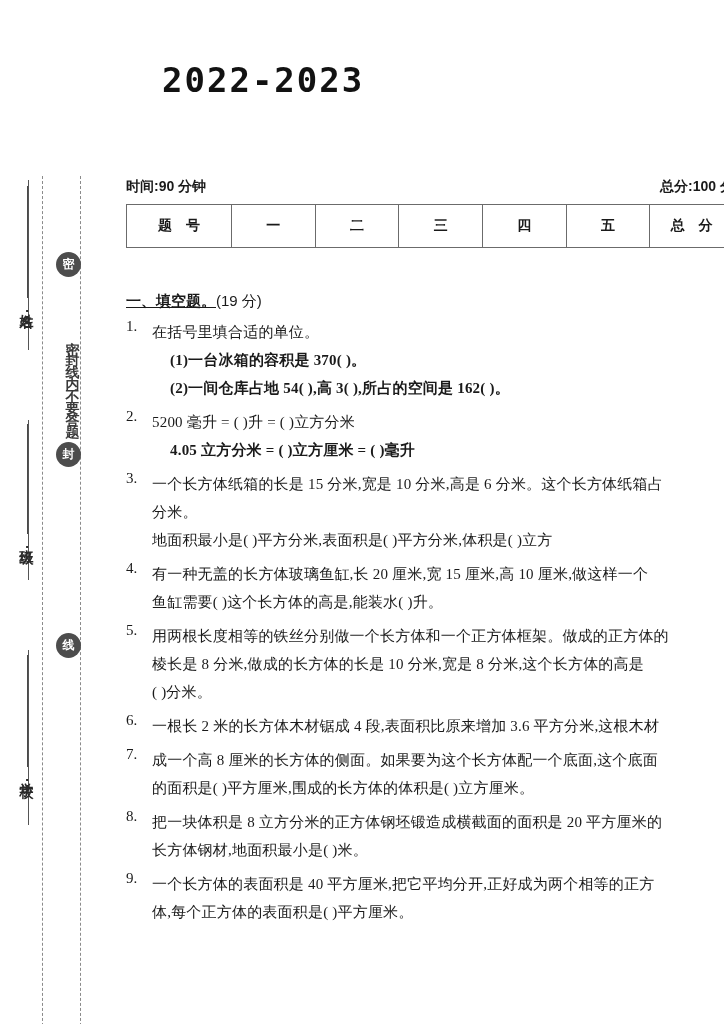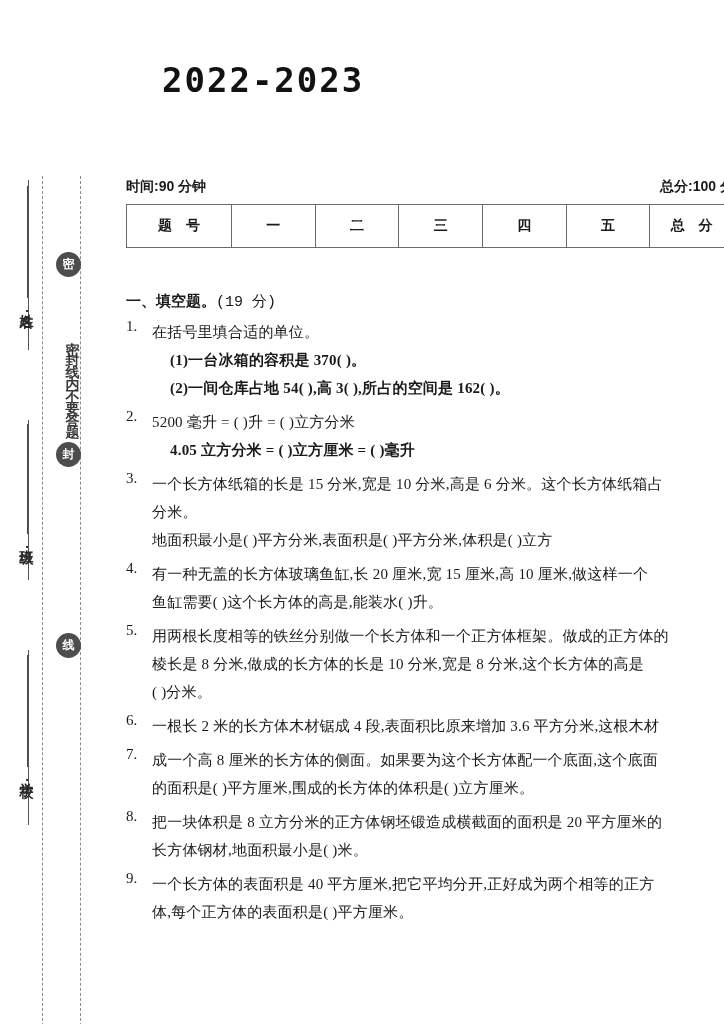--- a/index.html
+++ b/index.html
@@ -163,23 +163,24 @@
   .section-head {
     position: absolute;
     left: 2px;
     top: 292px;
     font-size: 15px;
     white-space: nowrap;
   }
   .section-head .sh-title {
     font-family: "Liberation Sans", "DejaVu Sans", sans-serif;
     font-weight: bold;
+    text-decoration: underline;
   }
   .section-head .sh-points {
-    font-family: Liberation Mono, monospace;
+    font-family: Liberation Sans, sans-serif;
   }
 
   .qlist {
     position: absolute;
     left: 2px;
     top: 318px;
     width: 608px;
   }
   .q {
     position: relative;

